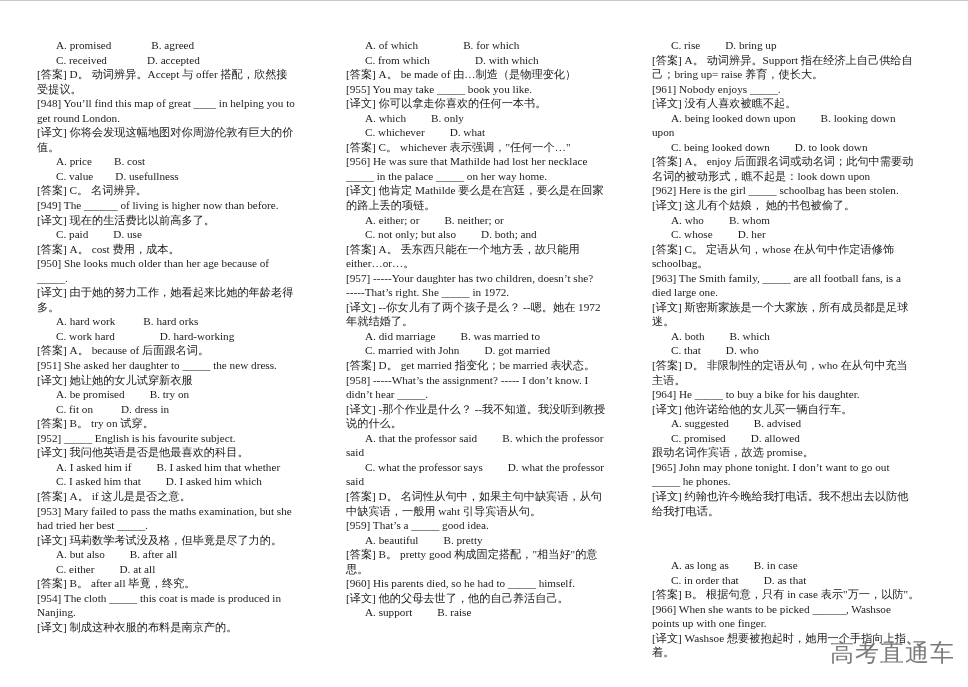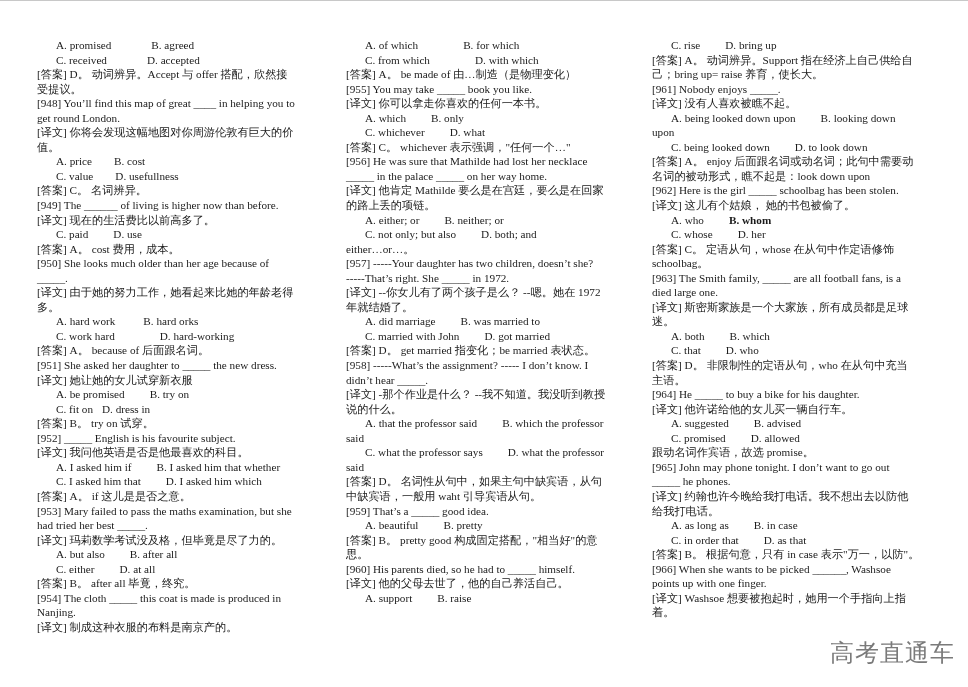--- a/index.html
+++ b/index.html
@@ -47,21 +47,21 @@
     <div class="ln">[950] She looks much older than her age because of</div>
     <div class="ln">_____.</div>
     <div class="ln">[译文] 由于她的努力工作，她看起来比她的年龄老得</div>
     <div class="ln">多。</div>
     <div class="ln opt"><span>A. hard work</span><span style="margin-left: 28px;">B. hard orks</span></div>
     <div class="ln opt"><span>C. work hard</span><span style="margin-left: 45px;">D. hard-working</span></div>
     <div class="ln">[答案] A。 because of 后面跟名词。</div>
     <div class="ln">[951] She asked her daughter to _____ the new dress.</div>
     <div class="ln">[译文] 她让她的女儿试穿新衣服</div>
     <div class="ln opt"><span>A. be promised</span><span style="margin-left: 25px;">B. try on</span></div>
-    <div class="ln opt"><span>C. fit on</span><span style="margin-left: 9px; text-align: right;">D. dress in</span></div>
+    <div class="ln opt"><span>C. fit on</span><span style="margin-left: 28px; text-align: right;">D. dress in</span></div>
     <div class="ln">[答案] B。 try on 试穿。</div>
     <div class="ln">[952] _____ English is his favourite subject.</div>
     <div class="ln">[译文] 我问他英语是否是他最喜欢的科目。</div>
     <div class="ln opt"><span>A. I asked him if</span><span style="margin-left: 25px;">B. I asked him that whether</span></div>
     <div class="ln opt"><span>C. I asked him that</span><span style="margin-left: 25px;">D. I asked him which</span></div>
     <div class="ln">[答案] A。 if 这儿是是否之意。</div>
     <div class="ln">[953] Mary failed to pass the maths examination, but she</div>
     <div class="ln">had tried her best _____.</div>
     <div class="ln">[译文] 玛莉数学考试没及格，但毕竟是尽了力的。</div>
     <div class="ln opt"><span>A. but also</span><span style="margin-left: 25px;">B. after all</span></div>
@@ -79,20 +79,21 @@
     <div class="ln">[译文] 你可以拿走你喜欢的任何一本书。</div>
     <div class="ln opt"><span>A. which</span><span style="margin-left: 25px;">B. only</span></div>
     <div class="ln opt"><span>C. whichever</span><span style="margin-left: 25px;">D. what</span></div>
     <div class="ln">[答案] C。 whichever 表示强调，"任何一个…"</div>
     <div class="ln">[956] He was sure that Mathilde had lost her necklace</div>
     <div class="ln">_____ in the palace _____ on her way home.</div>
     <div class="ln">[译文] 他肯定 Mathilde 要么是在宫廷，要么是在回家</div>
     <div class="ln">的路上丢的项链。</div>
     <div class="ln opt"><span>A. either; or</span><span style="margin-left: 25px;">B. neither; or</span></div>
     <div class="ln opt"><span>C. not only; but also</span><span style="margin-left: 25px;">D. both; and</span></div>
+    <div class="ln">[答案] A。 丢东西只能在一个地方丢，故只能用</div>
     <div class="ln">either…or…。</div>
     <div class="ln">[957] -----Your daughter has two children, doesn’t she?</div>
     <div class="ln">-----That’s right. She _____ in 1972.</div>
     <div class="ln">[译文] --你女儿有了两个孩子是么？ --嗯。她在 1972</div>
     <div class="ln">年就结婚了。</div>
     <div class="ln opt"><span>A. did marriage</span><span style="margin-left: 25px;">B. was married to</span></div>
     <div class="ln opt"><span>C. married with John</span><span style="margin-left: 25px;">D. got married</span></div>
     <div class="ln">[答案] D。 get married 指变化；be married 表状态。</div>
     <div class="ln">[958] -----What’s the assignment? ----- I don’t know. I</div>
     <div class="ln">didn’t hear _____.</div>
@@ -118,42 +119,42 @@
     <div class="ln">己；bring up= raise 养育，使长大。</div>
     <div class="ln">[961] Nobody enjoys _____.</div>
     <div class="ln">[译文] 没有人喜欢被瞧不起。</div>
     <div class="ln opt"><span>A. being looked down upon</span><span style="margin-left: 25px;">B. looking down</span></div>
     <div class="ln">upon</div>
     <div class="ln opt"><span>C. being looked down</span><span style="margin-left: 25px;">D. to look down</span></div>
     <div class="ln">[答案] A。 enjoy 后面跟名词或动名词；此句中需要动</div>
     <div class="ln">名词的被动形式，瞧不起是：look down upon</div>
     <div class="ln">[962] Here is the girl _____ schoolbag has been stolen.</div>
     <div class="ln">[译文] 这儿有个姑娘， 她的书包被偷了。</div>
-    <div class="ln opt"><span>A. who</span><span style="margin-left: 25px; font-weight: bold;">B. whom</span></div>
+    <div class="ln opt"><span>A. who</span><span style="margin-left: 25px;">B. whom</span></div>
     <div class="ln opt"><span>C. whose</span><span style="margin-left: 25px;">D. her</span></div>
     <div class="ln">[答案] C。 定语从句，whose 在从句中作定语修饰</div>
     <div class="ln">schoolbag。</div>
     <div class="ln">[963] The Smith family, _____ are all football fans, is a</div>
     <div class="ln">died large one.</div>
     <div class="ln">[译文] 斯密斯家族是一个大家族，所有成员都是足球</div>
     <div class="ln">迷。</div>
     <div class="ln opt"><span>A. both</span><span style="margin-left: 25px;">B. which</span></div>
     <div class="ln opt"><span>C. that</span><span style="margin-left: 25px;">D. who</span></div>
     <div class="ln">[答案] D。 非限制性的定语从句，who 在从句中充当</div>
     <div class="ln">主语。</div>
     <div class="ln">[964] He _____ to buy a bike for his daughter.</div>
     <div class="ln">[译文] 他许诺给他的女儿买一辆自行车。</div>
     <div class="ln opt"><span>A. suggested</span><span style="margin-left: 25px;">B. advised</span></div>
     <div class="ln opt"><span>C. promised</span><span style="margin-left: 25px;">D. allowed</span></div>
     <div class="ln">跟动名词作宾语，故选 promise。</div>
     <div class="ln">[965] John may phone tonight. I don’t want to go out</div>
     <div class="ln">_____ he phones.</div>
     <div class="ln">[译文] 约翰也许今晚给我打电话。我不想出去以防他</div>
     <div class="ln">给我打电话。</div>
-    <div class="ln opt"><span>A. as long as</span><span style="margin-left: 25px;">B. in case</span></div>
+    <div class="ln opt"><span>A. as long as</span><span style="margin-left: 25px; margin-top: 40px;">B. in case</span></div>
     <div class="ln opt"><span>C. in order that</span><span style="margin-left: 25px;">D. as that</span></div>
     <div class="ln">[答案] B。 根据句意，只有 in case 表示"万一，以防"。</div>
     <div class="ln">[966] When she wants to be picked ______, Washsoe</div>
     <div class="ln">points up with one finger.</div>
     <div class="ln">[译文] Washsoe 想要被抱起时，她用一个手指向上指</div>
     <div class="ln">着。</div>
   </div>
 
 <div class="watermark">高考直通车</div>
 

